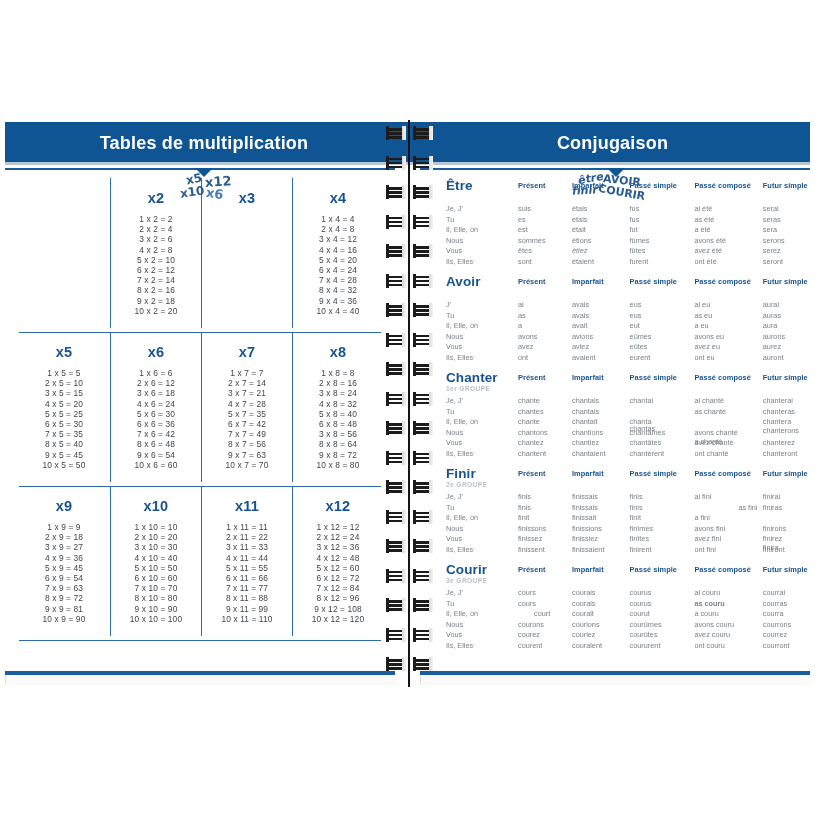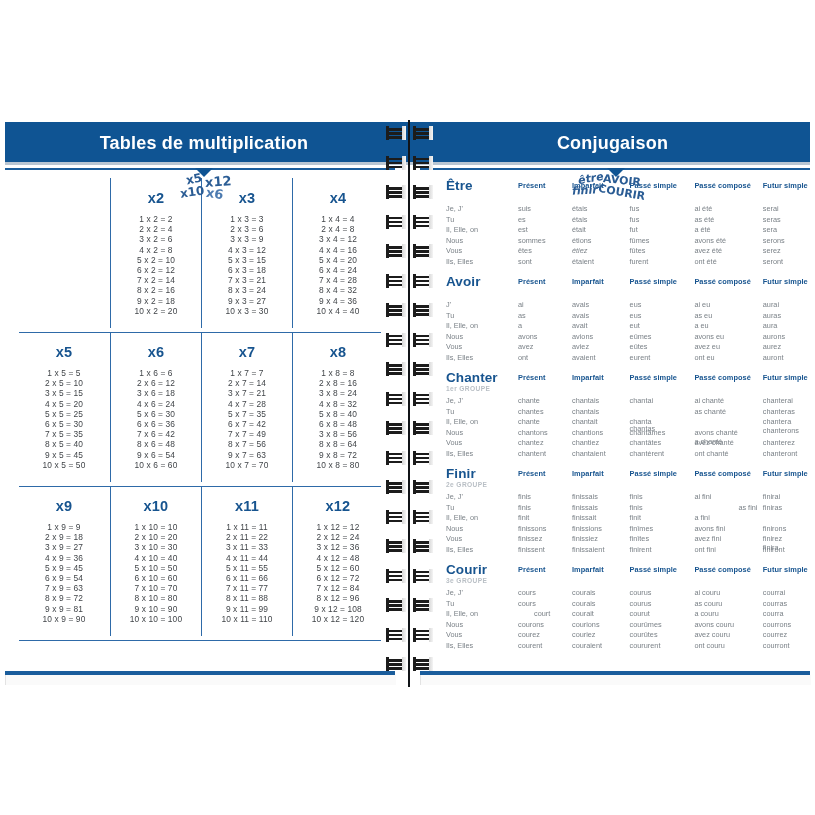--- a/index.html
+++ b/index.html
@@ -305,32 +305,20 @@
               <div>5 x 2 = 10</div>
               <div>6 x 2 = 12</div>
               <div>7 x 2 = 14</div>
               <div>8 x 2 = 16</div>
               <div>9 x 2 = 18</div>
               <div>10 x 2 = 20</div>
             </div>
           </div>
           <div class="mult-col c2">
             <div class="mult-head">x3</div>
-            <div class="mult-lines">
-              <div>1 x 3 = 3</div>
-              <div>2 x 3 = 6</div>
-              <div>3 x 3 = 9</div>
-              <div>4 x 3 = 12</div>
-              <div>5 x 3 = 15</div>
-              <div>6 x 3 = 18</div>
-              <div>7 x 3 = 21</div>
-              <div>8 x 3 = 24</div>
-              <div>9 x 3 = 27</div>
-              <div>10 x 3 = 30</div>
-            </div>
           </div>
           <div class="mult-col c3">
             <div class="mult-head">x4</div>
             <div class="mult-lines">
               <div>1 x 4 = 4</div>
               <div>2 x 4 = 8</div>
               <div>3 x 4 = 12</div>
               <div>4 x 4 = 16</div>
               <div>5 x 4 = 20</div>
               <div>6 x 4 = 24</div>
@@ -657,21 +645,21 @@
           <div class="pronoun" style="top: 26px;">Je, J'</div>
           <div class="cell" style="left: 72px; top: 26px;">cours</div>
           <div class="cell" style="left: 126px; top: 26px;">courais</div>
           <div class="cell" style="left: 183.6px; top: 26px;">courus</div>
           <div class="cell" style="left: 248.4px; top: 26px;">ai couru</div>
           <div class="cell" style="left: 316.8px; top: 26px;">courrai</div>
           <div class="pronoun" style="top: 36.6px;">Tu</div>
           <div class="cell" style="left: 72px; top: 36.6px;">cours</div>
           <div class="cell" style="left: 126px; top: 36.6px;">courais</div>
           <div class="cell" style="left: 183.6px; top: 36.6px;">courus</div>
-          <div class="cell" style="left: 248.4px; top: 36.6px;">as couru</div>
+          <div class="cell" style="left: 248.4px; top: 36.6px; font-weight: bold;">as couru</div>
           <div class="cell" style="left: 316.8px; top: 36.6px;">courras</div>
           <div class="pronoun" style="top: 47.2px;">Il, Elle, on</div>
           <div class="cell" style="left: 72px; top: 47.2px; padding-left: 16px;">court</div>
           <div class="cell" style="left: 126px; top: 47.2px;">courait</div>
           <div class="cell" style="left: 183.6px; top: 47.2px;">courut</div>
           <div class="cell" style="left: 248.4px; top: 47.2px;">a couru</div>
           <div class="cell" style="left: 316.8px; top: 47.2px;">courra</div>
           <div class="pronoun" style="top: 57.8px;">Nous</div>
           <div class="cell" style="left: 72px; top: 57.8px;">courons</div>
           <div class="cell" style="left: 126px; top: 57.8px;">courions</div>

